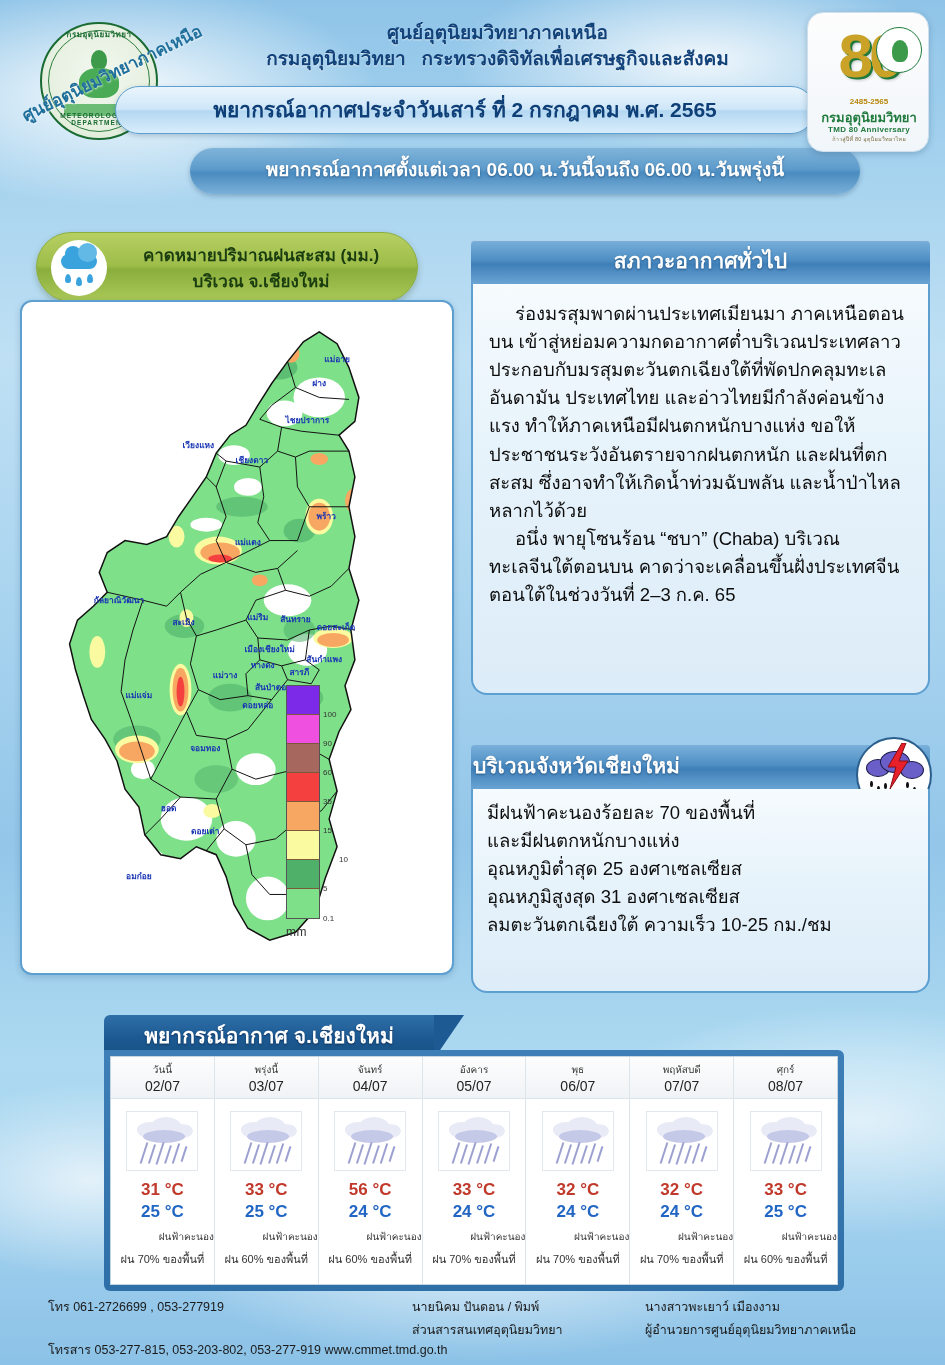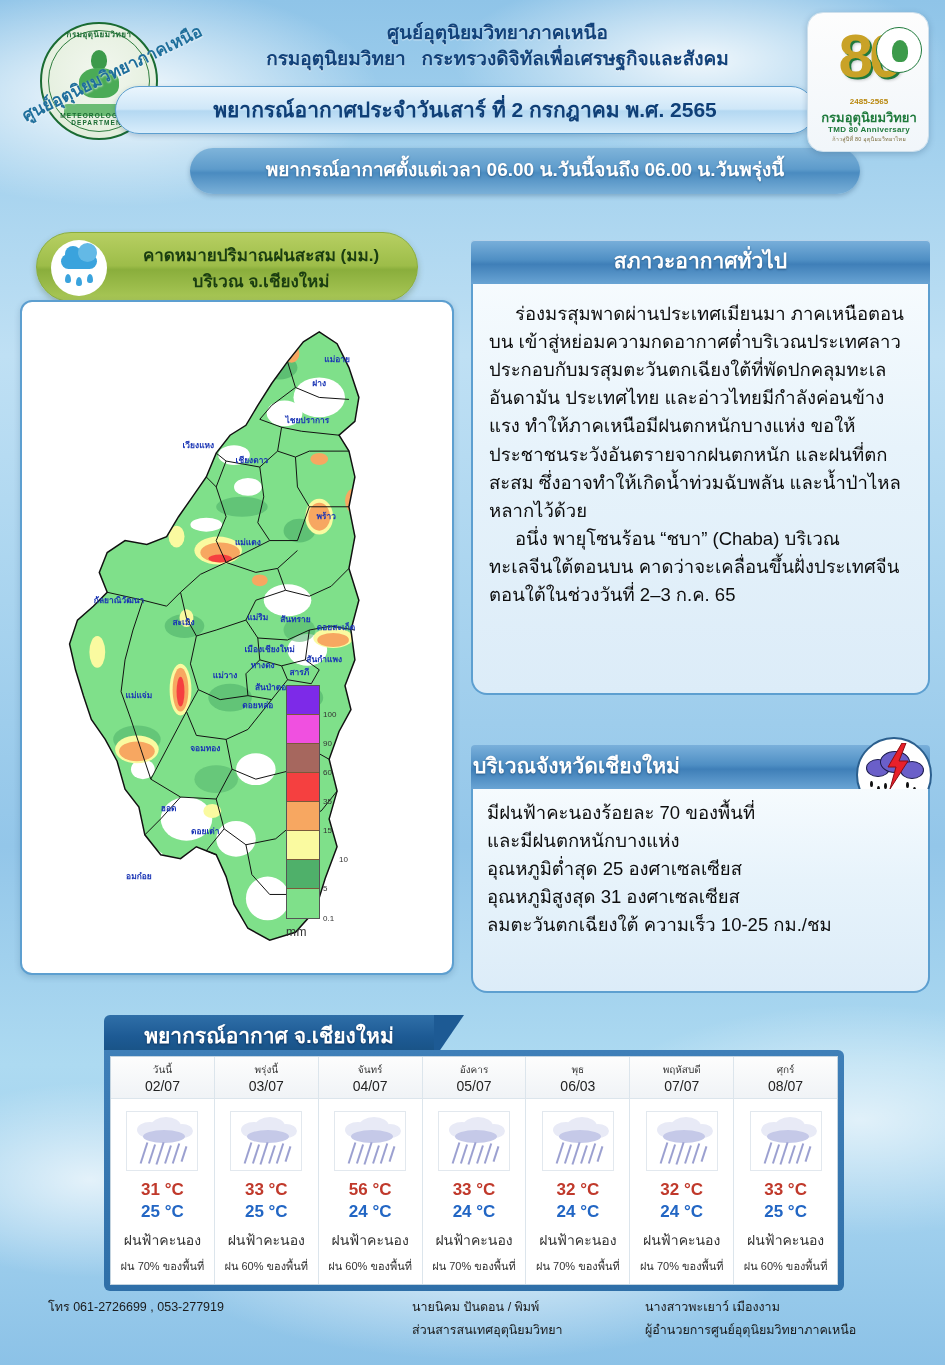--- a/index.html
+++ b/index.html
@@ -262,21 +262,21 @@
   .fc-dname { font-size:10px; color:#333; }
   .fc-date { font-size:14px; color:#222; margin-top:1px; }
   .fc-icon-box {
     margin: 12px auto 0; width:72px; height:60px;
     border:1px solid #e2e8ee; background:#fff; position:relative;
   }
   .wi-cloud { position:absolute; background:#e8eaf6; border-radius:50%; }
   .wi-rain { position:absolute; width:2px; background:#8a8fc8; transform: rotate(18deg); opacity:.85; }
   .fc-hi { text-align:center; font-size:17px; font-weight:bold; color:#c0392b; margin-top:9px; }
   .fc-lo { text-align:center; font-size:17px; font-weight:bold; color:#2266c4; margin-top:2px; }
-  .fc-cond { text-align:center; font-size:14px; color:#333; margin-top:7px; }
+  .fc-cond { text-align:right; font-size:10px; color:#333; margin-top:7px; }
   .fc-prob { text-align:center; font-size:11px; color:#333; margin-top:6px; }
 
   
   .footer { position:absolute; left:0; top:1296px; width:945px; height:69px;
     font-size:12.5px; color:#1a1a1a; }
   .f-c1 { position:absolute; left:48px; top:0; width:360px; line-height:1.85; }
   .f-c2 { position:absolute; left:412px; top:0; width:220px; line-height:1.85; text-align:left;}
   .f-c3 { position:absolute; left:645px; top:0; width:300px; line-height:1.85; }
   .f-line3 { position:absolute; left:48px; top:44px; width:600px; }
 </style>
@@ -640,21 +640,21 @@
             <div class="wi-rain" style="left:56px; top:34px; height:16px;"></div>
           </div>
           <div class="fc-hi">33 °C</div>
           <div class="fc-lo">24 °C</div>
           <div class="fc-cond">ฝนฟ้าคะนอง</div>
           <div class="fc-prob">ฝน 70% ของพื้นที่</div>
         </div>
         <div class="fc-col">
           <div class="fc-day">
             <div class="fc-dname">พุธ</div>
-            <div class="fc-date">06/03</div>
+            <div class="fc-date">06/07</div>
           </div>
           <div class="fc-icon-box">
             <div class="wi-cloud" style="left:10px; top:10px;  width:26px; height:16px;"></div>
             <div class="wi-cloud" style="left:24px; top:5px;   width:30px; height:19px;"></div>
             <div class="wi-cloud" style="left:44px; top:12px;  width:22px; height:14px;"></div>
             <div class="wi-cloud" style="left:16px; top:18px;  width:42px; height:13px; background:#c5c9e8;"></div>
             <div class="wi-rain" style="left:16px; top:30px; height:22px;"></div>
             <div class="wi-rain" style="left:24px; top:32px; height:20px;"></div>
             <div class="wi-rain" style="left:32px; top:30px; height:23px;"></div>
             <div class="wi-rain" style="left:40px; top:33px; height:19px;"></div>
@@ -719,13 +719,14 @@
     <div>โทร 061-2726699 , 053-277919</div>
   </div>
   <div class="f-c2">
     <div>นายนิคม  ปันดอน / พิมพ์</div>
     <div>ส่วนสารสนเทศอุตุนิยมวิทยา</div>
   </div>
   <div class="f-c3">
     <div>นางสาวพะเยาว์  เมืองงาม</div>
     <div>ผู้อำนวยการศูนย์อุตุนิยมวิทยาภาคเหนือ</div>
   </div>
+  <div class="f-line3">โทรสาร 053-277-815, 053-203-802, 053-277-919  www.cmmet.tmd.go.th</div>
 </div>
 
 </body></html>

